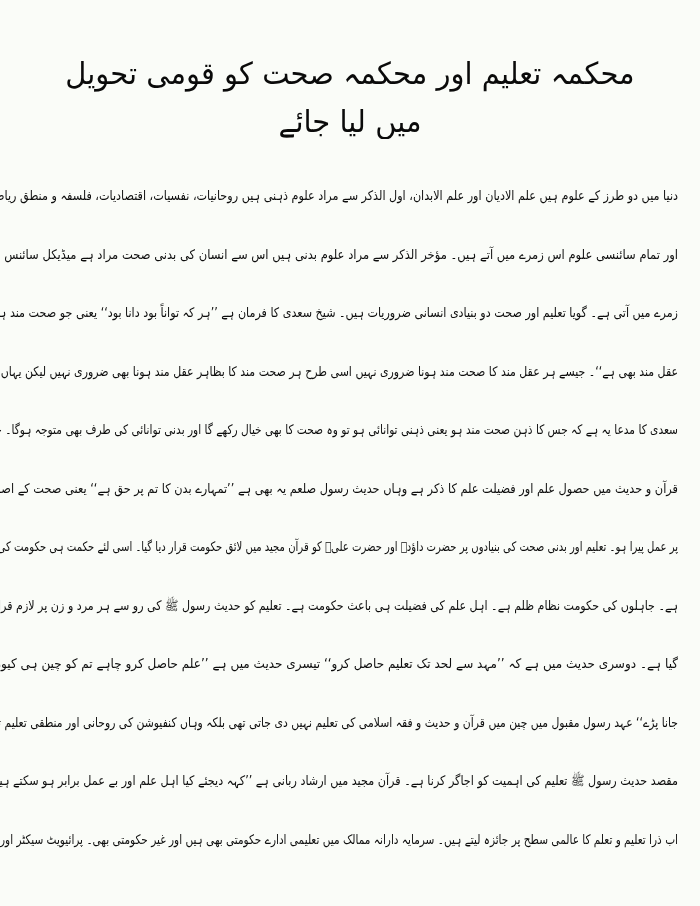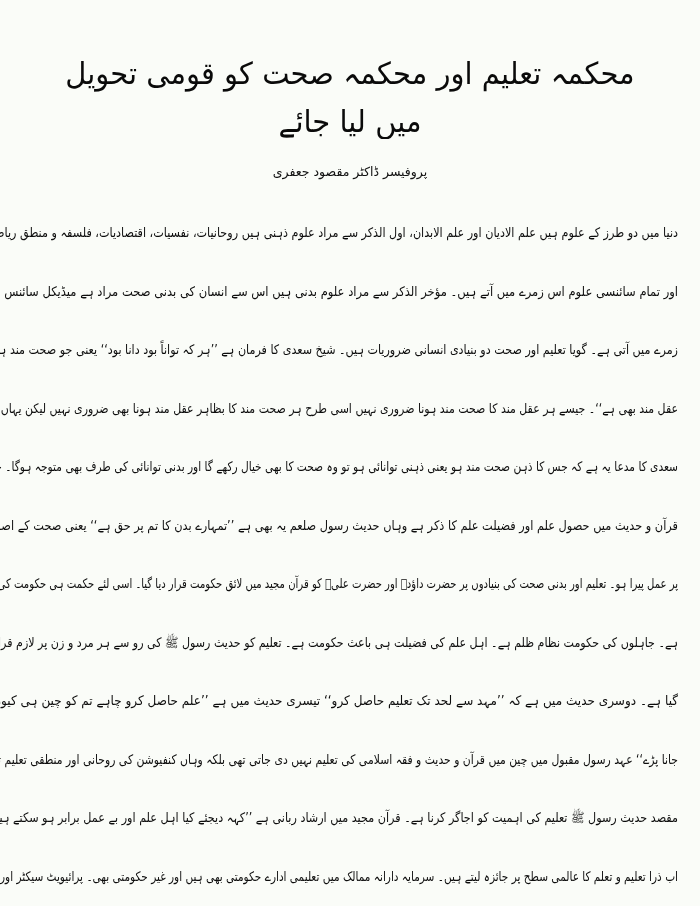--- a/index.html
+++ b/index.html
@@ -78,18 +78,17 @@
     overflow: hidden;
   }
 </style>
 </head>
 <body>
 
 <div id="page">
 
   <div class="title-block">
     <h1 class="doc-title">محکمہ تعلیم اور محکمہ صحت کو قومی تحویل میں لیا جائے</h1>
-    <div class="doc-byline">پروفیسر ڈاکٹر مقصود جعفری</div>
   </div>
 
   <div class="body-block" id="body-block"><p class="body-line" style="white-space: nowrap; display: inline-block; transform-origin: right center; transform: scaleX(0.849515); width: 824px;">دنیا میں دو طرز کے علوم ہیں علم الادیان اور علم الابدان، اول الذکر سے مراد علوم ذہنی ہیں روحانیات، نفسیات، اقتصادیات، فلسفہ و منطق ریاضیات</p><p class="body-line" style="white-space: nowrap; display: inline-block; transform-origin: right center; transform: scaleX(0.875); width: 800px;">اور تمام سائنسی علوم اس زمرے میں آتے ہیں۔ مؤخر الذکر سے مراد علوم بدنی ہیں اس سے انسان کی بدنی صحت مراد ہے میڈیکل سائنس اسی</p><p class="body-line" style="white-space: nowrap; display: inline-block; transform-origin: right center; transform: scaleX(0.845411); width: 828px;">زمرے میں آتی ہے۔ گویا تعلیم اور صحت دو بنیادی انسانی ضروریات ہیں۔ شیخ سعدی کا فرمان ہے ’’ہر کہ تواناً بود دانا بود‘‘ یعنی جو صحت مند ہے وہ</p><p class="body-line" style="white-space: nowrap; display: inline-block; transform-origin: right center; transform: scaleX(0.830368); width: 843px;">عقل مند بھی ہے‘‘۔ جیسے ہر عقل مند کا صحت مند ہونا ضروری نہیں اسی طرح ہر صحت مند کا بظاہر عقل مند ہونا بھی ضروری نہیں لیکن یہاں شیخ</p><p class="body-line" style="white-space: nowrap; display: inline-block; transform-origin: right center; transform: scaleX(0.805524); width: 869px;">سعدی کا مدعا یہ ہے کہ جس کا ذہن صحت مند ہو یعنی ذہنی توانائی ہو تو وہ صحت کا بھی خیال رکھے گا اور بدنی توانائی کی طرف بھی متوجہ ہوگا۔ جہاں</p><p class="body-line" style="white-space: nowrap; display: inline-block; transform-origin: right center; transform: scaleX(0.859951); width: 814px;">قرآن و حدیث میں حصول علم اور فضیلت علم کا ذکر ہے وہاں حدیث رسول صلعم یہ بھی ہے ’’تمہارے بدن کا تم پر حق ہے‘‘ یعنی صحت کے اصولوں</p><p class="body-line" style="white-space: nowrap; display: inline-block; transform-origin: right center; transform: scaleX(0.761697); width: 919px;">پر عمل پیرا ہو۔ تعلیم اور بدنی صحت کی بنیادوں پر حضرت داؤدؑ اور حضرت علیؑ کو قرآن مجید میں لائق حکومت قرار دیا گیا۔ اسی لئے حکمت ہی حکومت کی بنیاد</p><p class="body-line" style="white-space: nowrap; display: inline-block; transform-origin: right center; transform: scaleX(0.841346); width: 832px;">ہے۔ جاہلوں کی حکومت نظام ظلم ہے۔ اہل علم کی فضیلت ہی باعث حکومت ہے۔ تعلیم کو حدیث رسول ﷺ کی رو سے ہر مرد و زن پر لازم قرار دیا</p><p class="body-line" style="white-space: nowrap; display: inline-block; transform-origin: right center; transform: scaleX(0.912647); width: 767px;">گیا ہے۔ دوسری حدیث میں ہے کہ ’’مہد سے لحد تک تعلیم حاصل کرو‘‘ تیسری حدیث میں ہے ’’علم حاصل کرو چاہے تم کو چین ہی کیوں نہ</p><p class="body-line" style="white-space: nowrap; display: inline-block; transform-origin: right center; transform: scaleX(0.820633); width: 853px;">جانا پڑے‘‘ عہد رسول مقبول میں چین میں قرآن و حدیث و فقہ اسلامی کی تعلیم نہیں دی جاتی تھی بلکہ وہاں کنفیوشن کی روحانی اور منطقی تعلیم تھی۔</p><p class="body-line" style="white-space: nowrap; display: inline-block; transform-origin: right center; transform: scaleX(0.848485); width: 825px;">مقصد حدیث رسول ﷺ تعلیم کی اہمیت کو اجاگر کرنا ہے۔ قرآن مجید میں ارشاد ربانی ہے ’’کہہ دیجئے کیا اہل علم اور بے عمل برابر ہو سکتے ہیں؟‘‘</p><p class="body-line" style="white-space: nowrap; display: inline-block; transform-origin: right center; transform: scaleX(0.798176); width: 877px;">اب ذرا تعلیم و تعلم کا عالمی سطح پر جائزہ لیتے ہیں۔ سرمایہ دارانہ ممالک میں تعلیمی ادارے حکومتی بھی ہیں اور غیر حکومتی بھی۔ پرائیویٹ سیکٹر اور پبلک</p></div>
 
 </div>
 
 </body></html>

